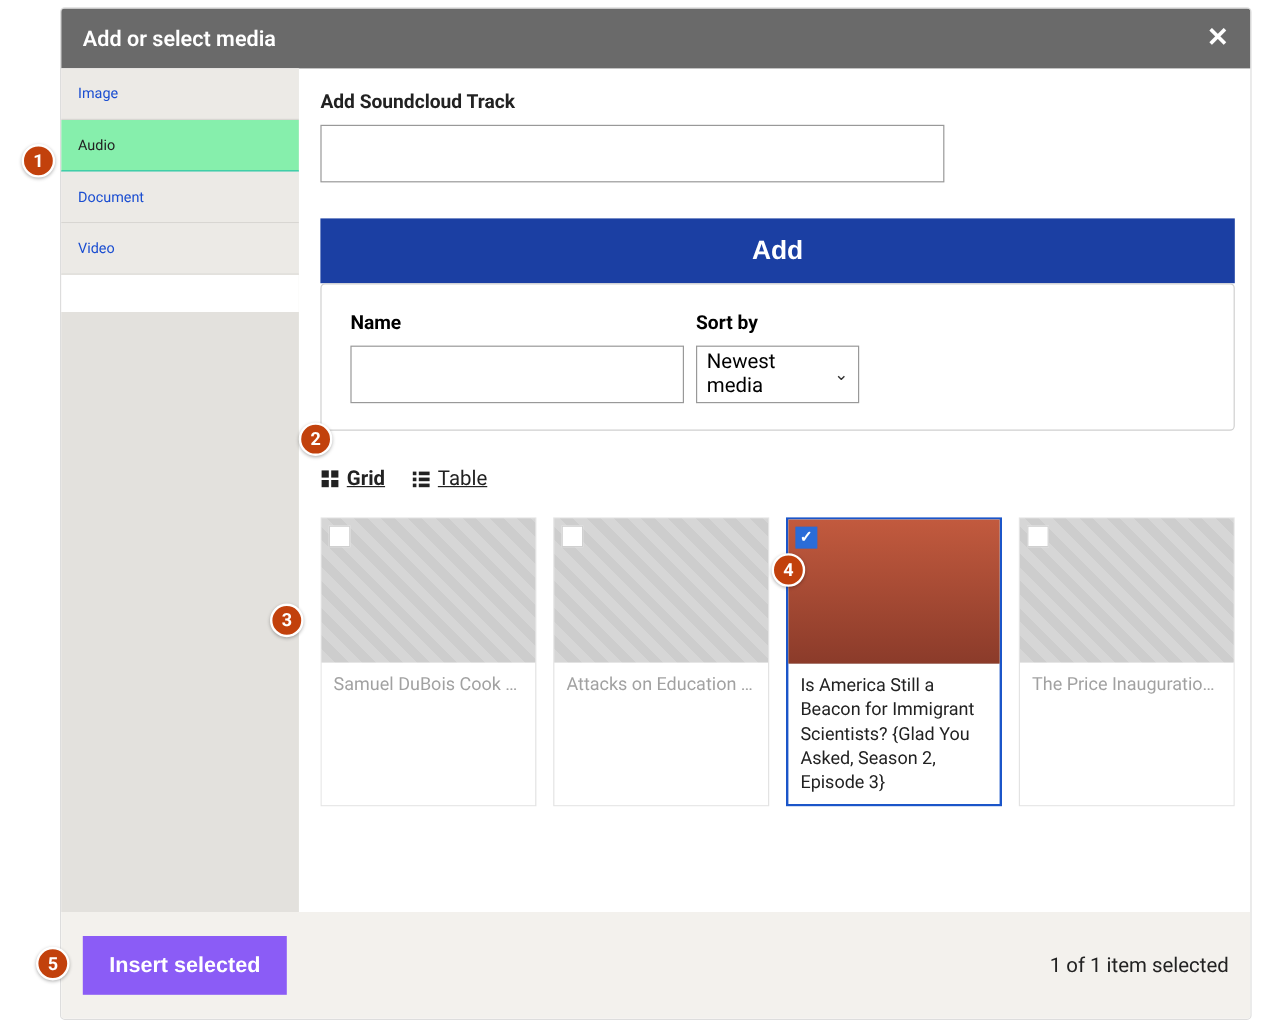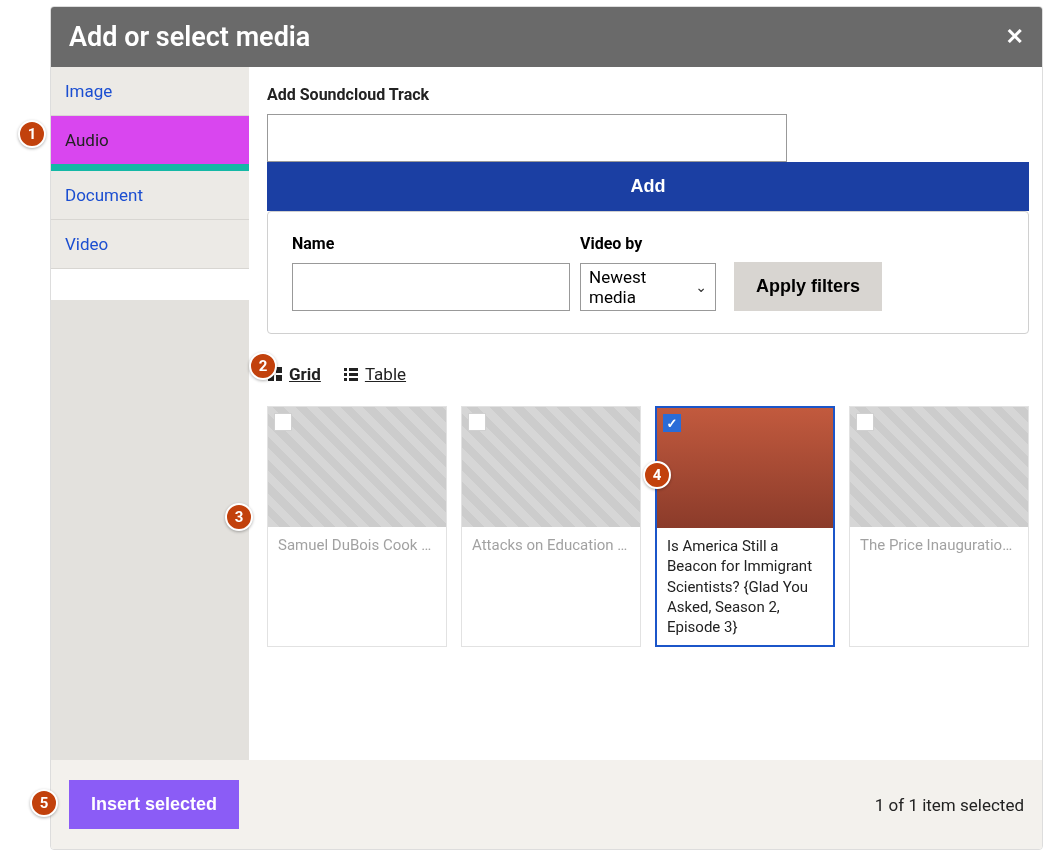--- a/index.html
+++ b/index.html
@@ -26,46 +26,46 @@
   }
   .modal-header {
     background: #6a6a6a;
     color: #fff;
     padding: 14px 18px;
     display: flex;
     align-items: center;
     justify-content: space-between;
     flex-shrink: 0;
   }
-  .modal-title { font-size: 27px; font-weight: 600; }
+  .modal-title { font-size: 18px; font-weight: 600; }
   .close-x { font-size: 22px; font-weight: 700; cursor: pointer; line-height: 1; }
   .body-row {
     display: flex;
     flex: 1;
     min-height: 0;
   }
   .sidebar {
     width: 198px;
     background: #eceae6;
     display: flex;
     flex-direction: column;
     flex-shrink: 0;
   }
   .tab {
     padding: 14px 14px;
-    font-size: 17px;
+    font-size: 12px;
     border-bottom: 1px solid #d8d6d2;
     color: #1b4ed1;
     cursor: pointer;
     background: #eceae6;
   }
   .tab.active {
-    background: #d946ef;
+    background: #86efac;
     color: #222;
-    border-bottom: 7px solid #14b8a6;
+    border-bottom: 1px solid #14b8a6;
   }
   .sidebar-spacer { flex: 0 0 31px; background: #fff; }
   .sidebar-fill { flex: 1; background: #e3e1dd; }
   .main {
     flex: 1;
     padding: 18px 18px 0 18px;
     display: flex;
     flex-direction: column;
     min-height: 0;
   }
@@ -80,23 +80,24 @@
     height: 48px;
     width: 520px;
     font-size: 16px;
     padding: 0 10px;
     background: #fff;
   }
   .add-btn {
     background: #1b3fa3;
     color: #fff;
     border: none;
-    font-size: 18px;
+    font-size: 22px;
     font-weight: 600;
     padding: 14px 24px;
+    margin-top: 30px;
     cursor: pointer;
   }
   .filter-box {
     border: 1px solid #d0d0d0;
     border-radius: 4px;
     padding: 22px 24px;
     display: flex;
     align-items: flex-end;
     gap: 10px;
   }
@@ -209,27 +210,26 @@
       <div class="field-label">Add Soundcloud Track</div>
       <input class="text-input" type="text" value="" style="">
       <button class="add-btn">Add</button>
 
       <div class="filter-box">
         <div class="filter-col">
           <div class="filter-label">Name</div>
           <input class="name-input" type="text" value="" style="">
         </div>
         <div class="filter-col">
-          <div class="filter-label">Video by</div>
+          <div class="filter-label">Sort by</div>
           <div class="sort-select">
             <span>Newest media</span>
             <span class="chev">⌄</span>
           </div>
         </div>
-        <button class="apply-btn">Apply filters</button>
       </div>
 
       <div class="view-switch">
         <div class="vs-item active">
           <span class="vs-icon">
             <svg width="16" height="16" viewBox="0 0 16 16">
                 <rect x="1" y="1" width="6" height="6" fill="#222"></rect>
                 <rect x="9" y="1" width="6" height="6" fill="#222"></rect>
                 <rect x="1" y="9" width="6" height="6" fill="#222"></rect>
                 <rect x="9" y="9" width="6" height="6" fill="#222"></rect>

